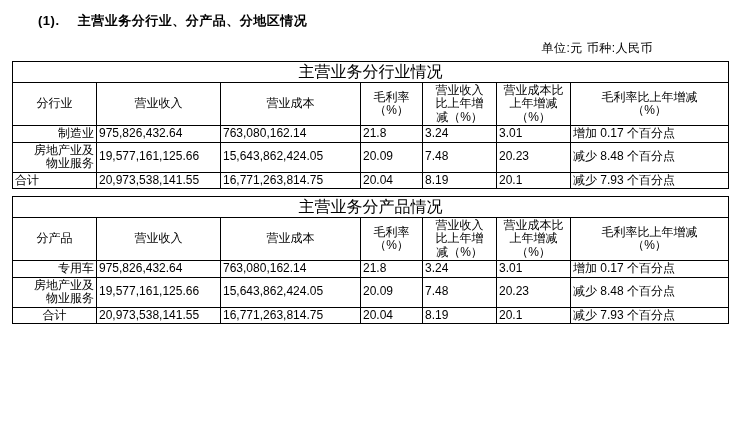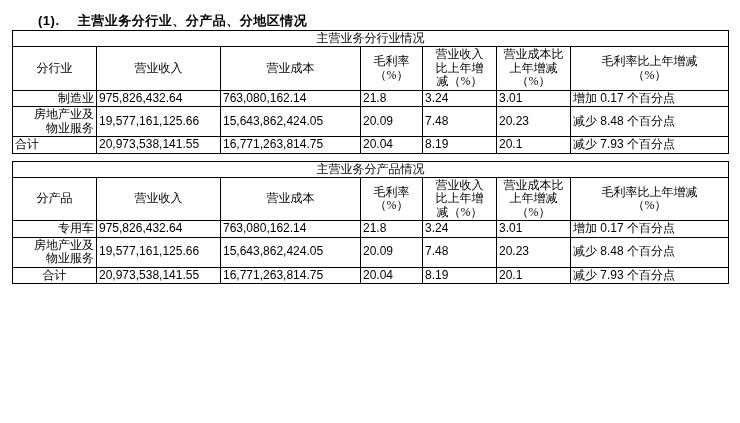--- a/index.html
+++ b/index.html
@@ -40,21 +40,21 @@
     font-size: 11.5px;
   }
   table.tbl td {
     border: 1px solid #000000;
     padding: 1px 2px;
     line-height: 1.12;
     vertical-align: middle;
   }
   .banner {
     text-align: center;
-    font-size: 12px;
+    font-size: 16px;
     padding: 3px 0;
   }
   .hdr {
     text-align: center;
     font-weight: normal;
     font-size: 12px;
   }
   .cat {
     text-align: right;
     padding-left: 2px;
@@ -67,34 +67,34 @@
   }
   .note {
     text-align: left;
     font-size: 12px;
   }
   .total .cat {
     text-align: center;
   }
   .two-line {
     line-height: 1.1;
-    font-family: Liberation Serif, serif;
   }
 </style>
 </head>
 <body>
 
 <div class="page">
 
   <div class="section-title">
     <span>(1).</span>
     <span style="display:inline-block;width:10px"></span>
     <span>主营业务分行业、分产品、分地区情况</span>
   </div>
 
+  <div class="unit-line">单位:元  币种:人民币</div>
 
   <table class="tbl">
     <colgroup>
       <col style="width:84px">
       <col style="width:124px">
       <col style="width:140px">
       <col style="width:62px">
       <col style="width:74px">
       <col style="width:74px">
       <col style="width:158px">

